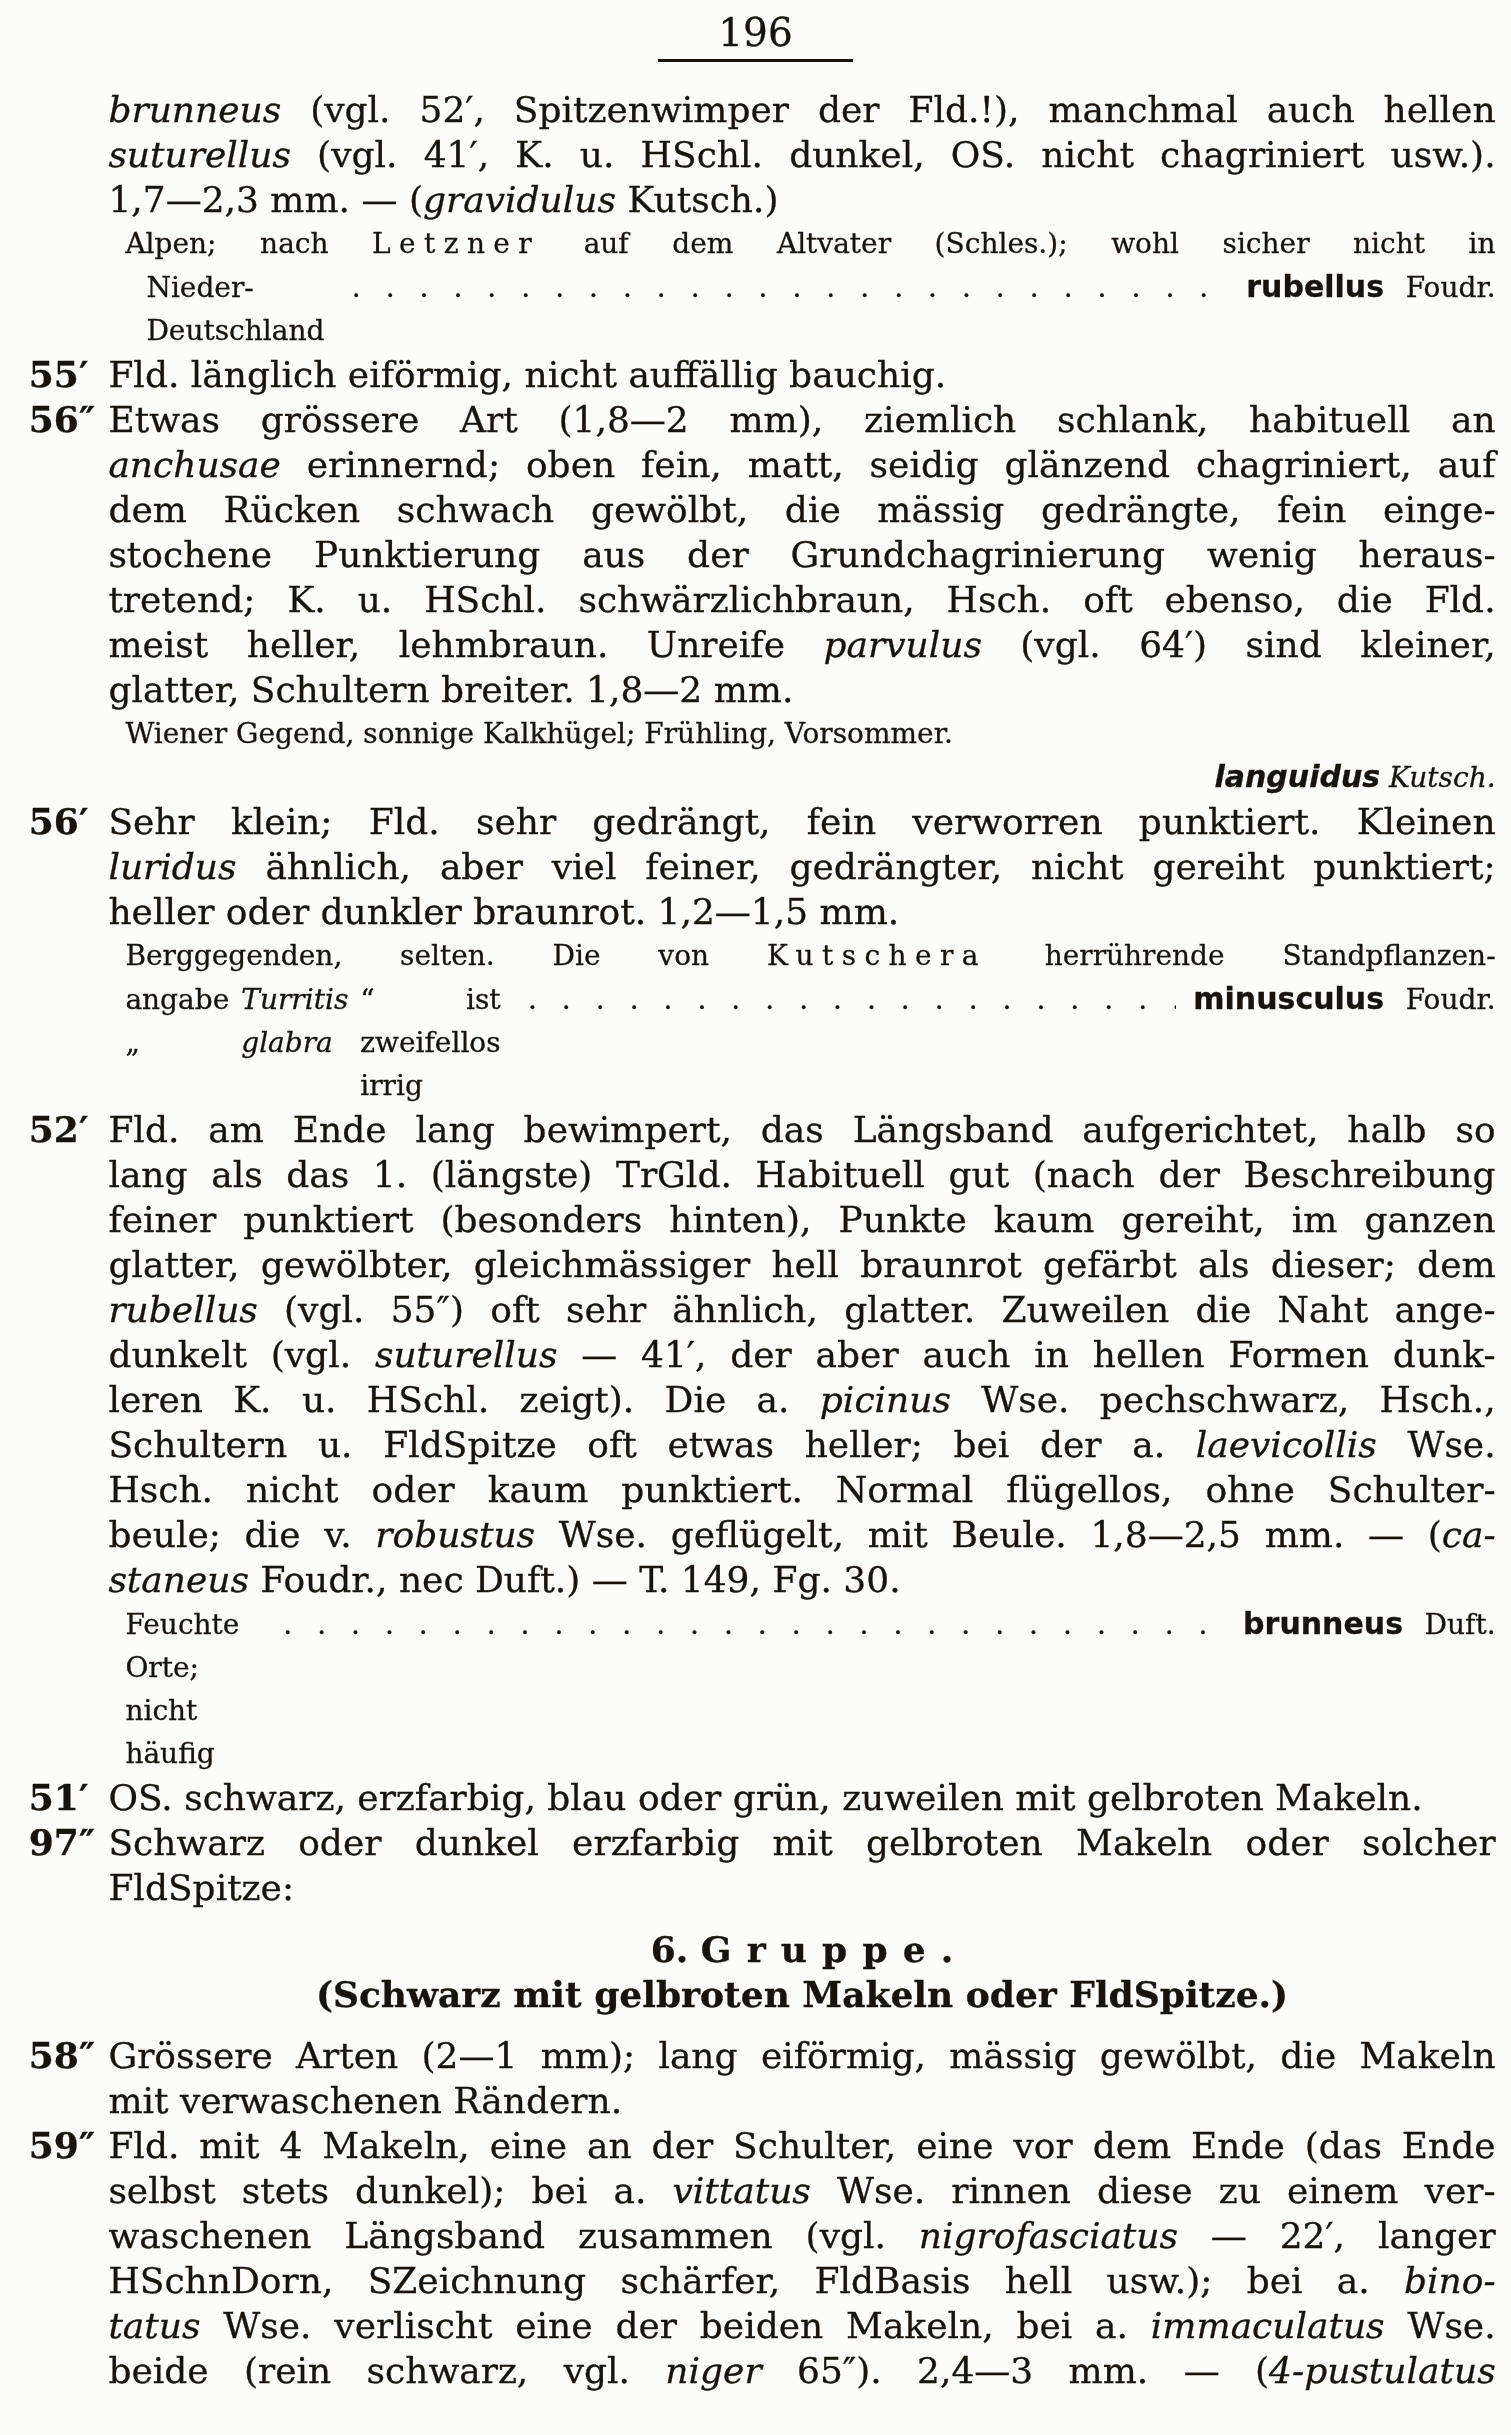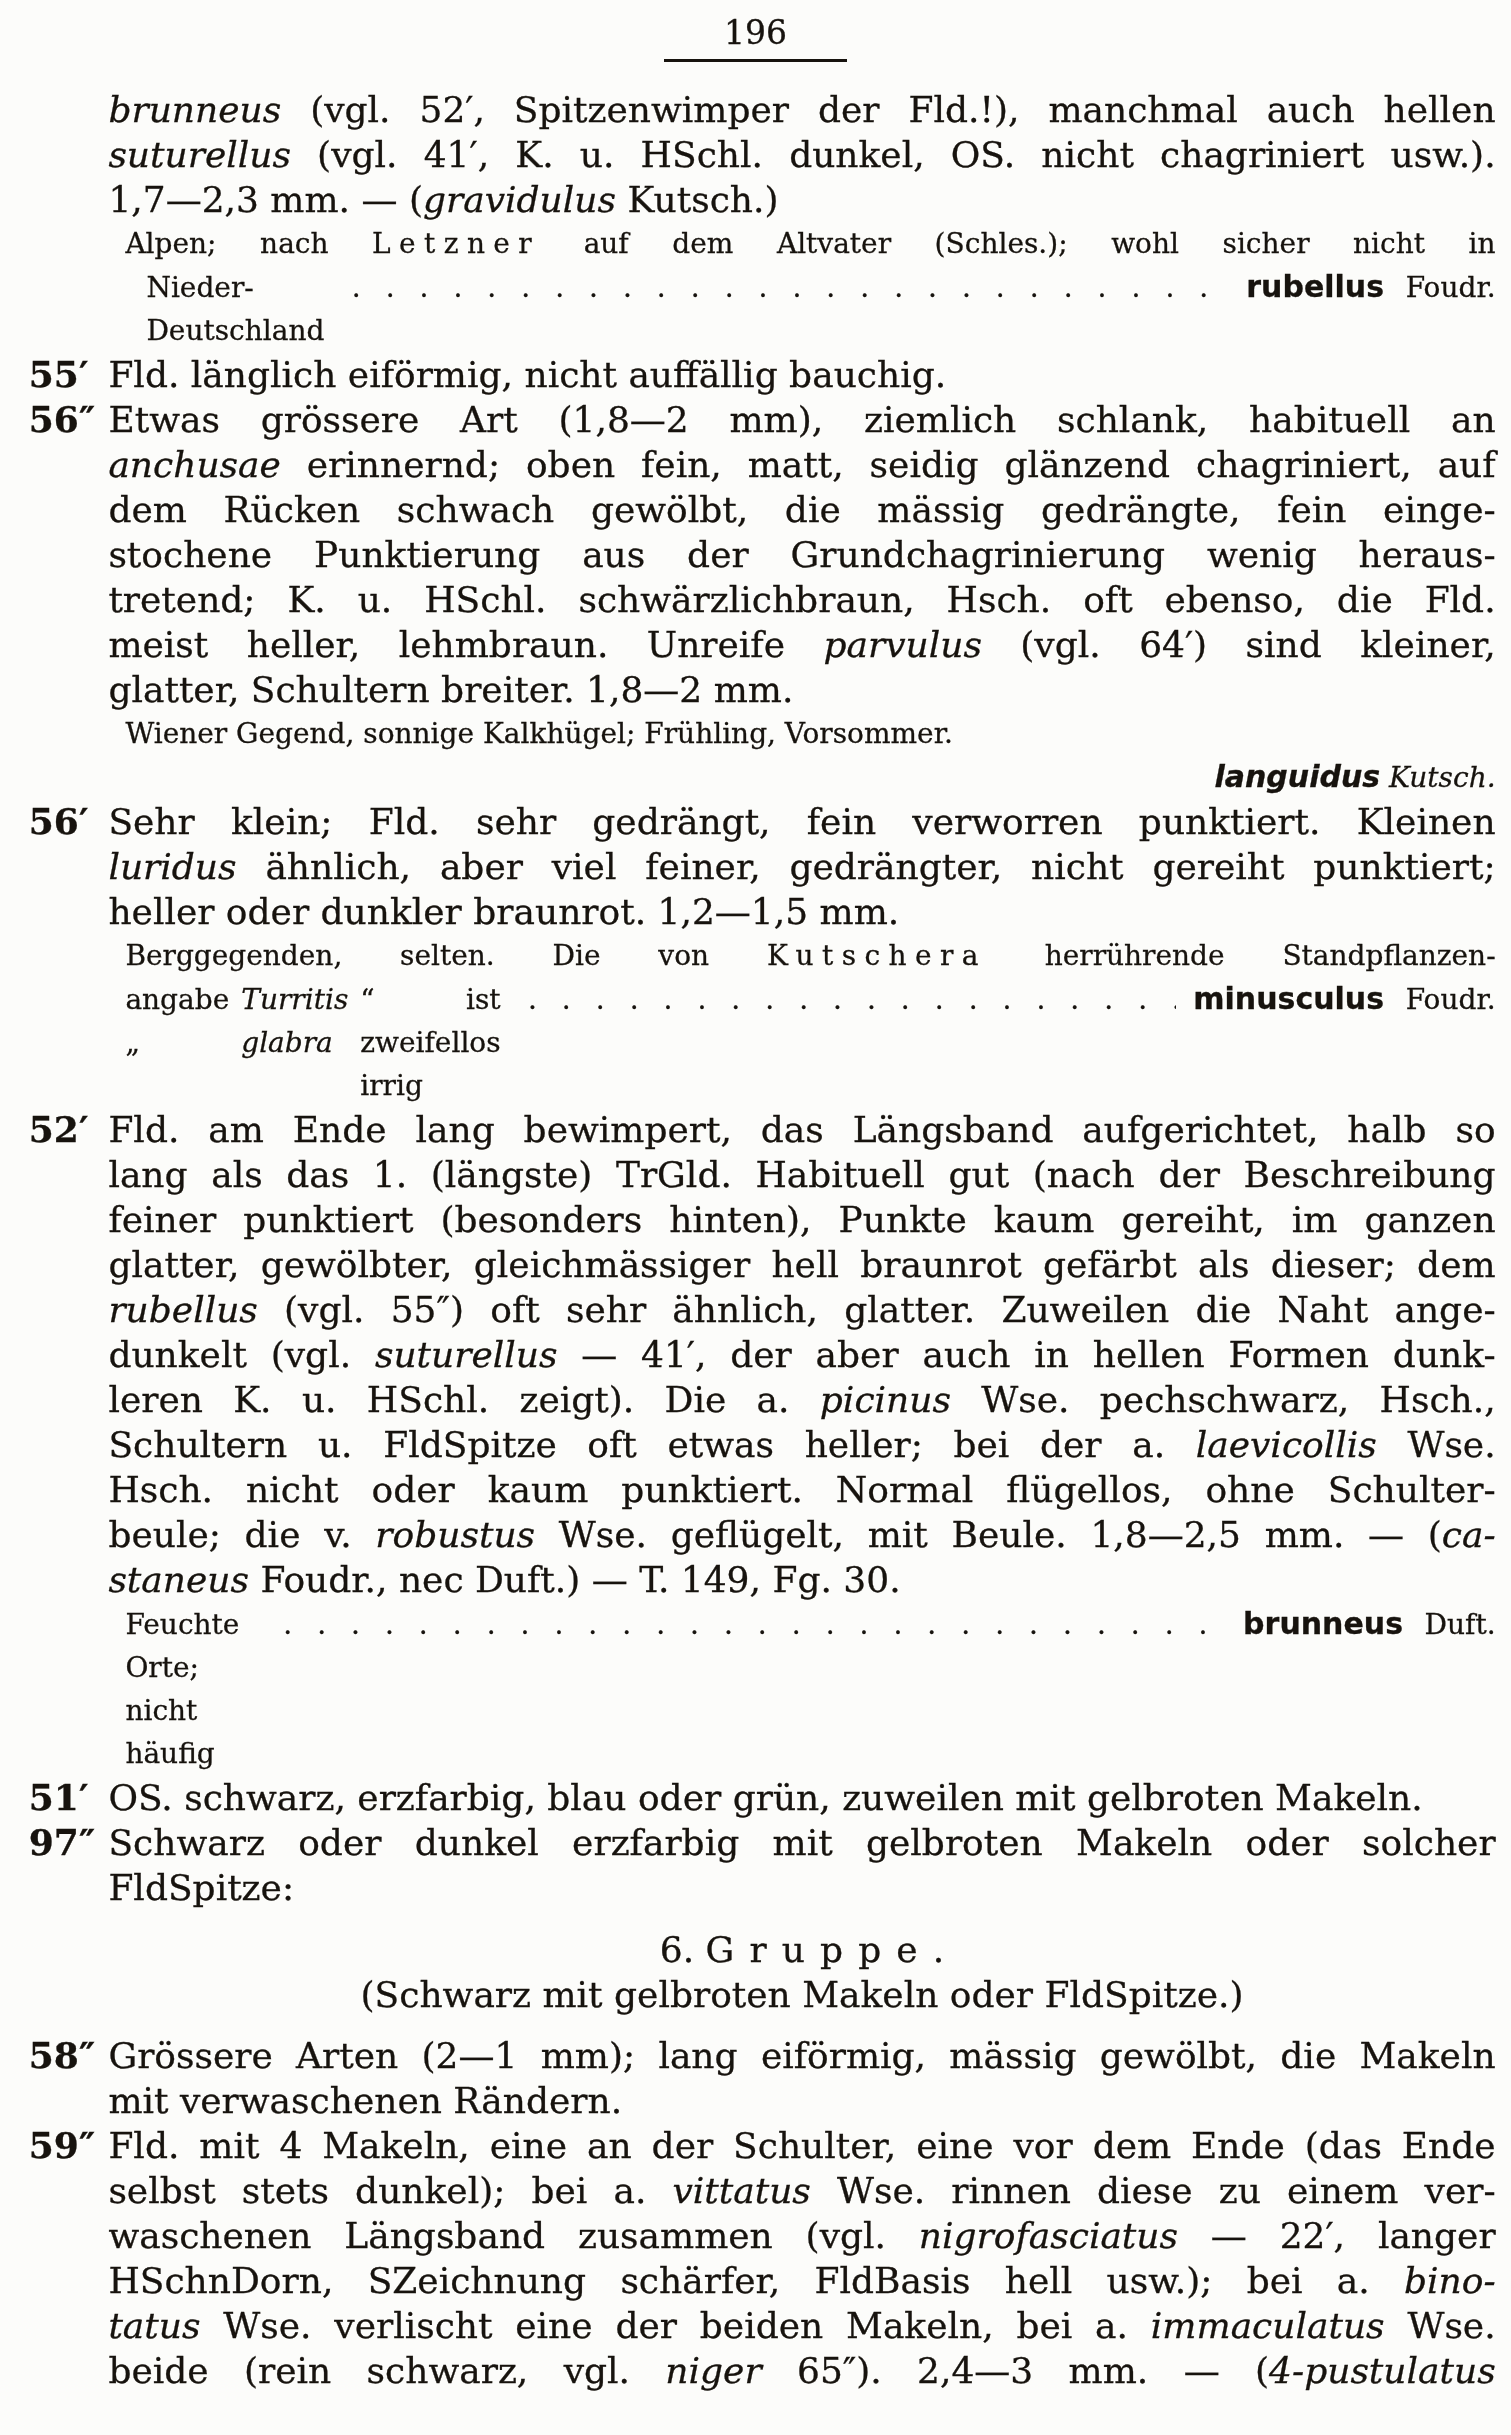--- a/index.html
+++ b/index.html
@@ -9,21 +9,21 @@
     background: var(--paper, #fcfcfa);
     color: var(--ink, #17130e);
     font-family: "DejaVu Serif", "Liberation Serif", serif;
     -webkit-text-stroke: 0.3px currentColor;
   }
   .page { padding: 13.4px 15.4px 38px 15.4px; }
 
   .page-header { text-align: center; margin-bottom: 25px; }
   .page-number {
     display: inline-block;
-    font-size: 33px;
+    font-size: 39px;
     line-height: 40px;
     padding: 0 60px 5.8px 60px;
     border-bottom: 3.8px solid currentColor;
   }
 
   .block { position: relative; padding-left: 93px; font-size: 36px; line-height: 45px; }
   .block .label { position: absolute; left: 13.4px; top: 0; font-weight: bold; }
 
   .block.note { font-size: 28px; line-height: 43px; padding-left: 110px; }
 
@@ -46,21 +46,21 @@
     font-size: 30px;
     white-space: nowrap;
   }
   .author { white-space: nowrap; margin-left: 9.6px; }
 
   .s-i { font-style: italic; }
   .s-sp { letter-spacing: 0.3em; }
 
   .block.heading, .block.subheading {
     text-align: center;
-    font-weight: normal;
+    font-weight: bold;
     padding-left: 93px;
   }
   .block.heading { margin-top: 17.3px; }
   .block.heading .line, .block.subheading .line { text-align: center; text-align-last: center; }
   .block.heading .s-sp { letter-spacing: 0.42em; }
   .block.subheading { margin-bottom: 15.4px; }
 </style>
 </head>
 <body>
 

